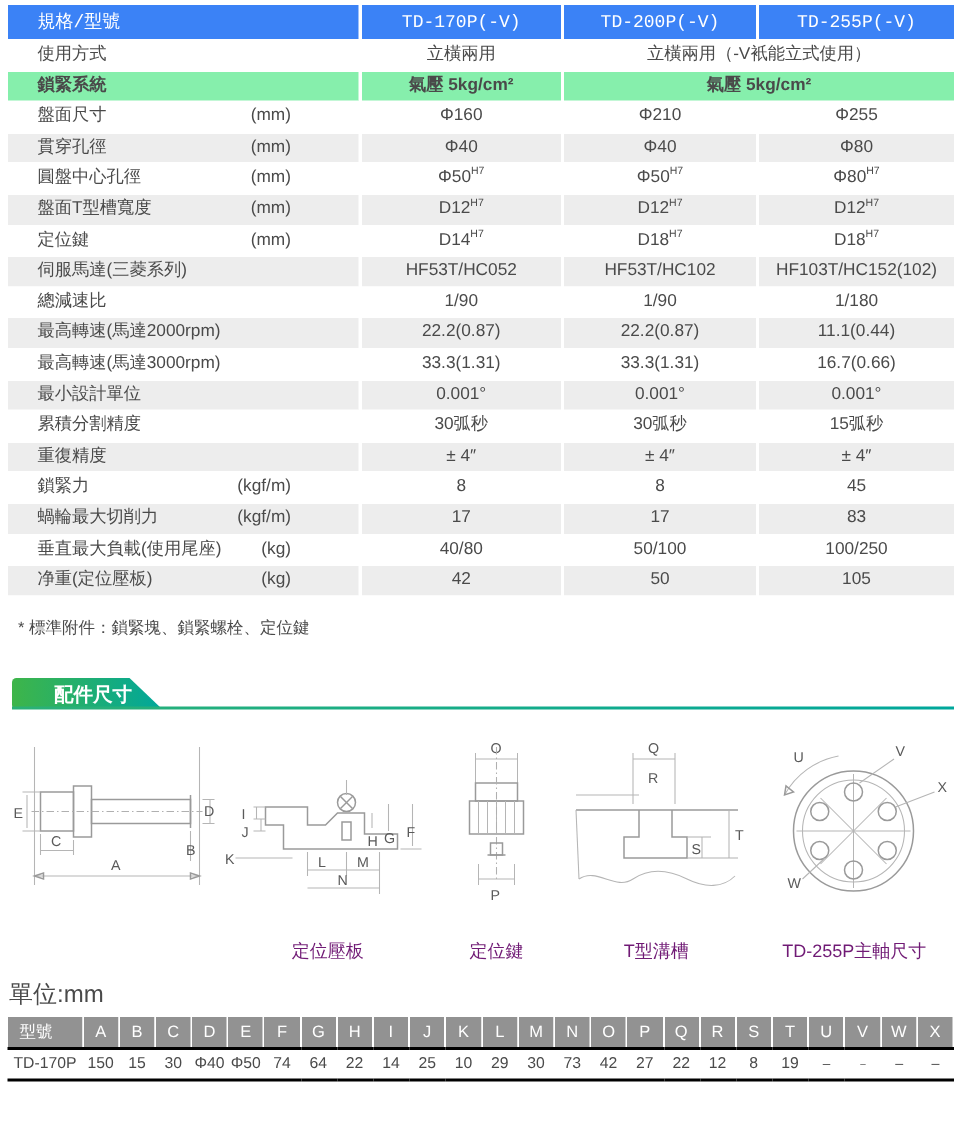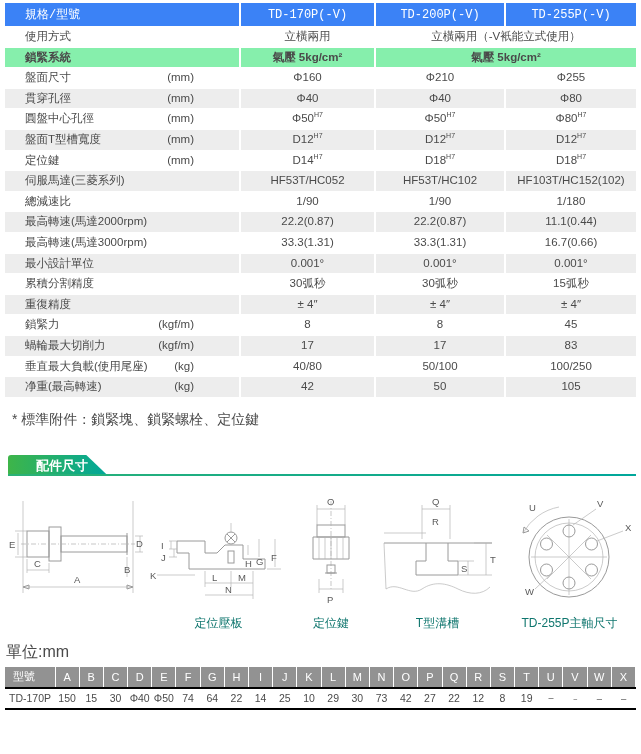--- a/index.html
+++ b/index.html
@@ -16,38 +16,38 @@
   .spec th:last-child,.spec td:last-child{border-right:none;margin-top:36px;}
   .spec th{background:#3b82f6;color:#fff;font-weight:normal;height:21px;font-size:12px;text-align:center;font-family:Liberation Mono, monospace;}
   .spec th.lbl{text-align:left;padding-left:20px;}
   .spec td{height:17.6px;text-align:center;font-size:11.5px;line-height:1;}
   .spec td.lbl{text-align:left;padding-left:20px;padding-right:45px;}
   .spec td.lbl .u{float:right;}
   .spec tbody.srows tr:nth-child(2){background:#86efac;font-weight:bold;}
   .spec tbody.rrows tr:nth-child(even){background:#ededed;}
   .spec sup{font-size:7px;vertical-align:super;line-height:0;}
 
-  .footnote{margin:13px 0 16px 7px;font-size:14px;color:#4a4a4a;}
+  .footnote{margin:13px 0 16px 7px;font-size:11px;color:#4a4a4a;}
 
   
   .badge-row{position:relative;margin-top:26px;height:26px;}
   .badge{
     position:absolute;left:3px;top:0;width:100px;height:21px;line-height:21px;
     color:#fff;font-size:13px;font-weight:bold;text-align:left;padding-left:28px;
     background:linear-gradient(90deg,#3eb549 0%,#00a79b 100%);
     clip-path:polygon(0 0,78px 0,100px 100%,0 100%);
     border-radius:3px 0 0 3px;box-sizing:border-box;
   }
   .badge-line{position:absolute;left:3px;right:0;top:19px;height:2px;
     background:linear-gradient(90deg,#2bb176,#00a79b);}
 
   
   .diagrams{margin-top:12px;width:631px;display:flex;justify-content:space-between;align-items:flex-start;}
   .diagrams figure{margin:0;text-align:center;}
-  .diagrams figcaption{font-size:12px;color:#0f766e;margin-top:2px;}
+  .diagrams figcaption{font-size:12px;color:#701a75;margin-top:16px;}
   .diagrams svg{display:block;}
   .dline{stroke:#9a9a9a;stroke-width:1;fill:none;}
   .dthin{stroke:#b5b5b5;stroke-width:0.7;fill:none;}
   .dcl{stroke:#b0b0b0;stroke-width:0.7;fill:none;stroke-dasharray:5 2 1 2;}
   .dtxt{fill:#5a5a5a;font-size:9.5px;font-family:"Liberation Sans",sans-serif;}
 
   .unit-note{margin:10px 0 4px 1px;font-size:16px;}
 
   
   table.dims{width:631px;border-collapse:collapse;table-layout:fixed;font-size:10.5px;}
@@ -179,21 +179,21 @@
         <td><span>17</span><sup></sup></td>
         <td><span>83</span><sup></sup></td>
       </tr>
         <tr>
         <td class="lbl"><span class="l">垂直最大負載(使用尾座)</span><span class="u">(kg)</span></td>
         <td><span>40/80</span><sup></sup></td>
         <td><span>50/100</span><sup></sup></td>
         <td><span>100/250</span><sup></sup></td>
       </tr>
         <tr>
-        <td class="lbl"><span class="l">净重(最高轉速)</span><span class="u">(kg)</span></td>
+        <td class="lbl"><span class="l">净重(定位壓板)</span><span class="u">(kg)</span></td>
         <td><span>42</span><sup></sup></td>
         <td><span>50</span><sup></sup></td>
         <td><span>105</span><sup></sup></td>
       </tr>
       </tbody>
   </table>
 
   <div class="footnote">* 標準附件：鎖緊塊、鎖緊螺栓、定位鍵</div>
 
   <div class="badge-row">

